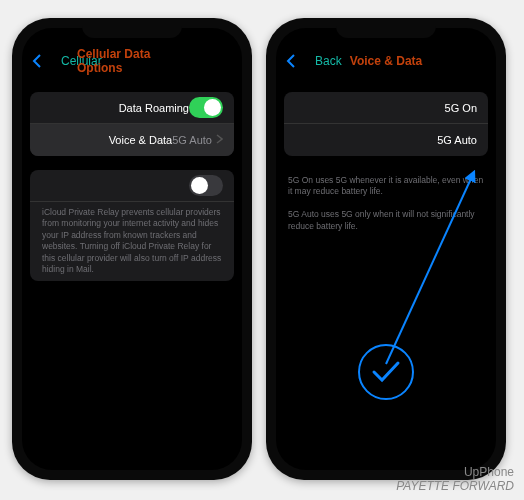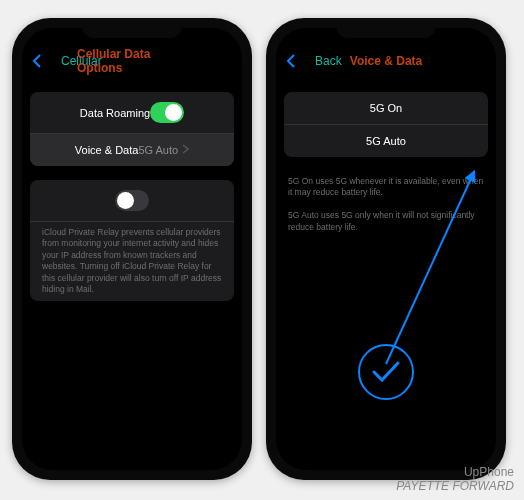--- a/index.html
+++ b/index.html
@@ -68,22 +68,22 @@
     }
     .group {
       margin: 14px 8px;
       background: #1c1c1e;
       border-radius: 8px;
       overflow: hidden;
     }
     .row {
       display: flex;
       align-items: center;
-      justify-content: center;
-      padding: 10px 11px;
+      justify-content: flex-end;
+      padding: 0 11px;
       color: #fff;
       font-size: 11px;
       border-bottom: 0.5px solid #333;
       min-height: 32px;
     }
     .row:last-child { border-bottom: none; }
     .row.highlighted { background: #2c2c2e; }
     .row-value {
       color: #8e8e93;
       display: flex;

